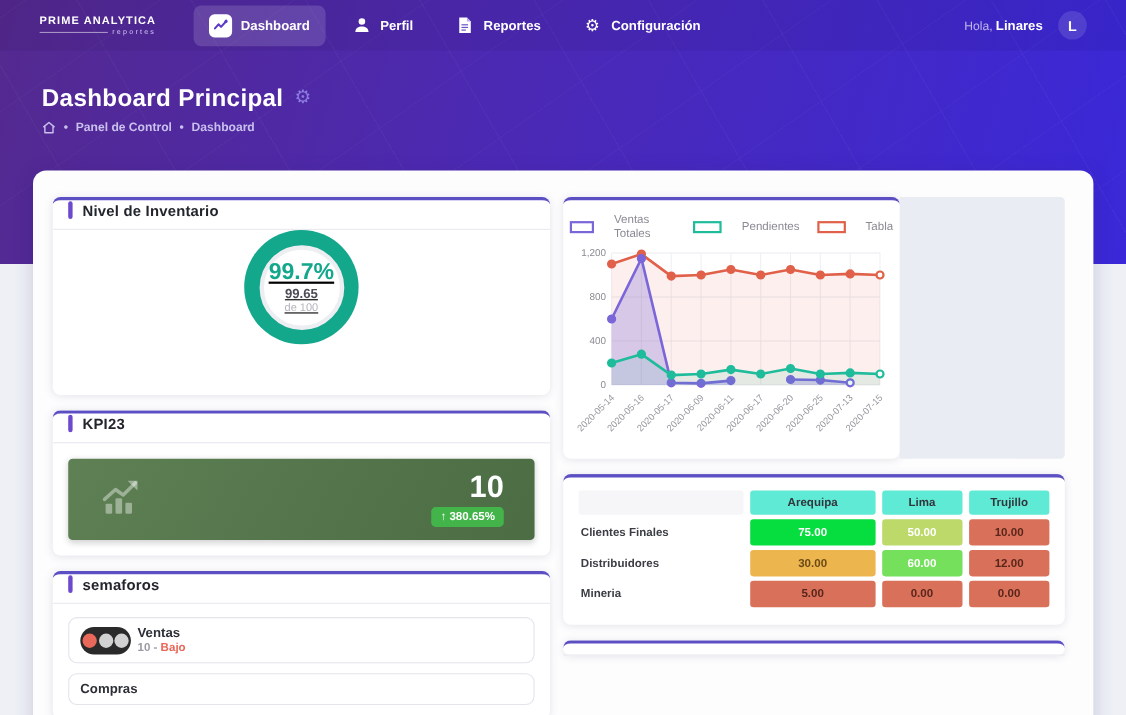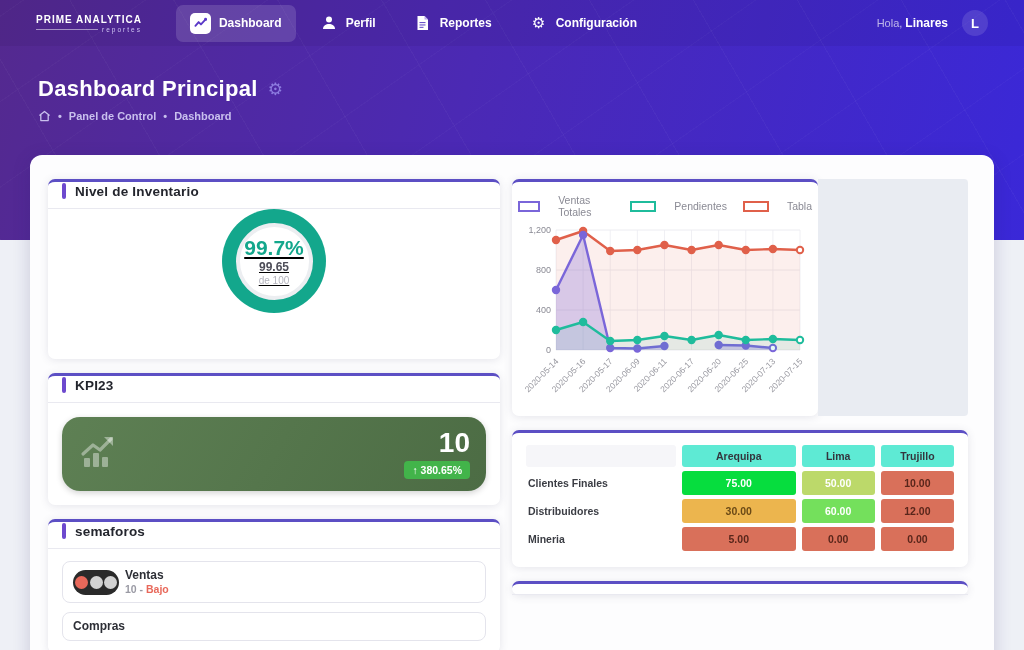--- a/index.html
+++ b/index.html
@@ -71,21 +71,21 @@
   .donut { width:104px; height:104px; border-radius:50%; background:#13a78c;
            display:flex; align-items:center; justify-content:center; }
   .donut-center { width:77px; height:77px; border-radius:50%; background:#fff; border:4px solid #eceef1;
                   display:flex; flex-direction:column; align-items:center; justify-content:center; }
   .donut-pct { color:#13a78c; font-size:21px; font-weight:bold; line-height:1; }
   .donut-val { color:#4d4d58; font-size:12px; font-weight:bold; margin-top:2px; }
   .donut-of  { color:#b4b4bd; font-size:10px; margin-top:1px; }
 
   
   .kpi-body { padding:14px; }
-  .kpi-card { height:74px; border-radius:18px; padding:0 16px;
+  .kpi-card { height:74px; border-radius:4px; padding:0 28px;
               background:linear-gradient(120deg,#5e8054 0%,#4c6c44 100%);
               display:flex; align-items:center; box-shadow:0 2px 6px rgba(0,0,0,0.18); }
   .kpi-ic { color:rgba(255,255,255,0.4); }
   .kpi-right { margin-left:auto; display:flex; flex-direction:column; align-items:flex-end; gap:4px; }
   .kpi-value { color:#fff; font-size:28px; font-weight:bold; line-height:1; }
   .kpi-badge { background:#42b44a; color:#fff; font-size:10.5px; font-weight:bold;
                padding:3px 8px; border-radius:4px; }
 
   
   .sema-body { padding:12px 14px; display:flex; flex-direction:column; gap:9px; }

